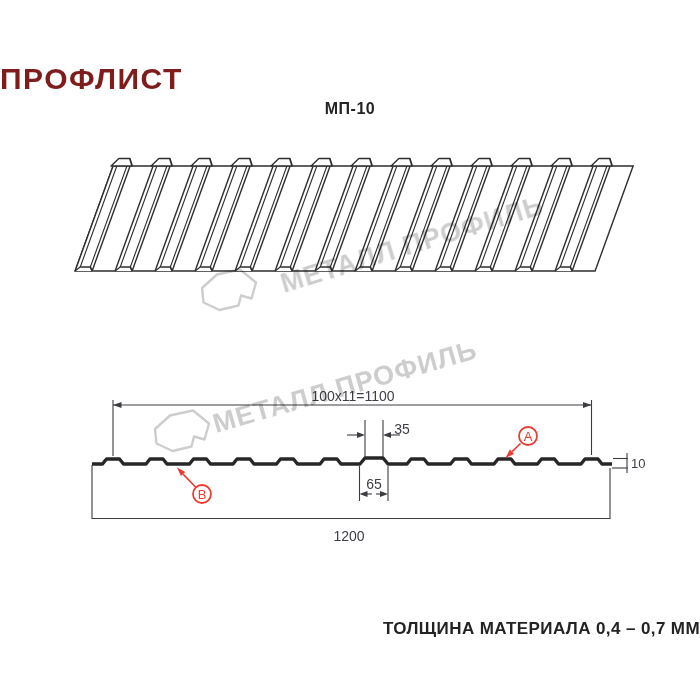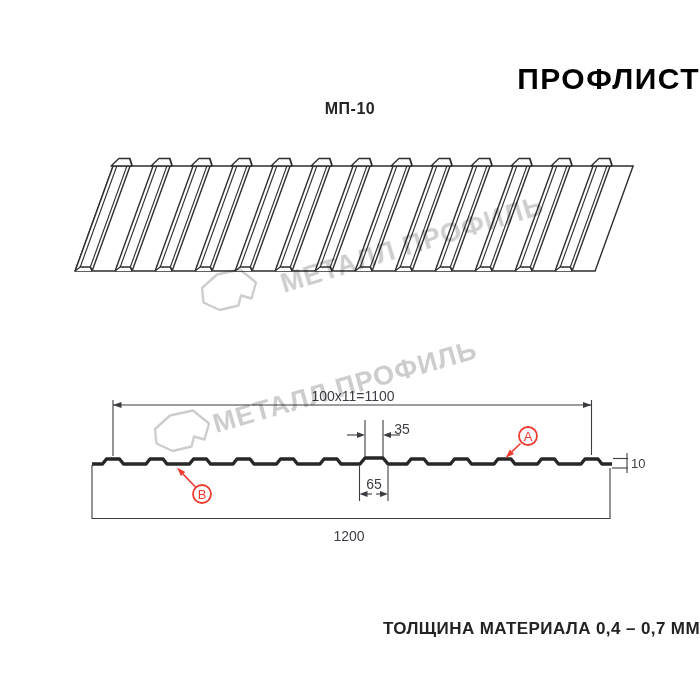--- a/index.html
+++ b/index.html
@@ -1,22 +1,22 @@
 <!DOCTYPE html>
 <html><head>
 <meta charset="utf-8">
 <style>
   html,body{margin:0;padding:0;background:#ffffff;}
   .page{
     position:relative;width:700px;height:700px;background:#ffffff;overflow:hidden;
     font-family:"Liberation Sans", sans-serif;
   }
   .page-title{
-    position:absolute;top:62px;left:0;width:100%;text-align:right;
-    font-size:30px;font-weight:800;letter-spacing:1.5px;color:#000000;
+    position:absolute;top:62px;left:0;width:100%;text-align:left;
+    font-size:30px;font-weight:800;letter-spacing:1.5px;color:#7f1d1d;
   }
   .page-subtitle{
     position:absolute;top:100px;left:0;width:100%;text-align:center;
     font-size:16px;font-weight:700;letter-spacing:0.5px;color:#242424;
   }
   .footer-note{
     position:absolute;top:619px;left:0;width:100%;text-align:right;
     font-size:17px;font-weight:600;letter-spacing:0.4px;color:#232323;
   }
   svg.scene{position:absolute;left:0;top:0;}

